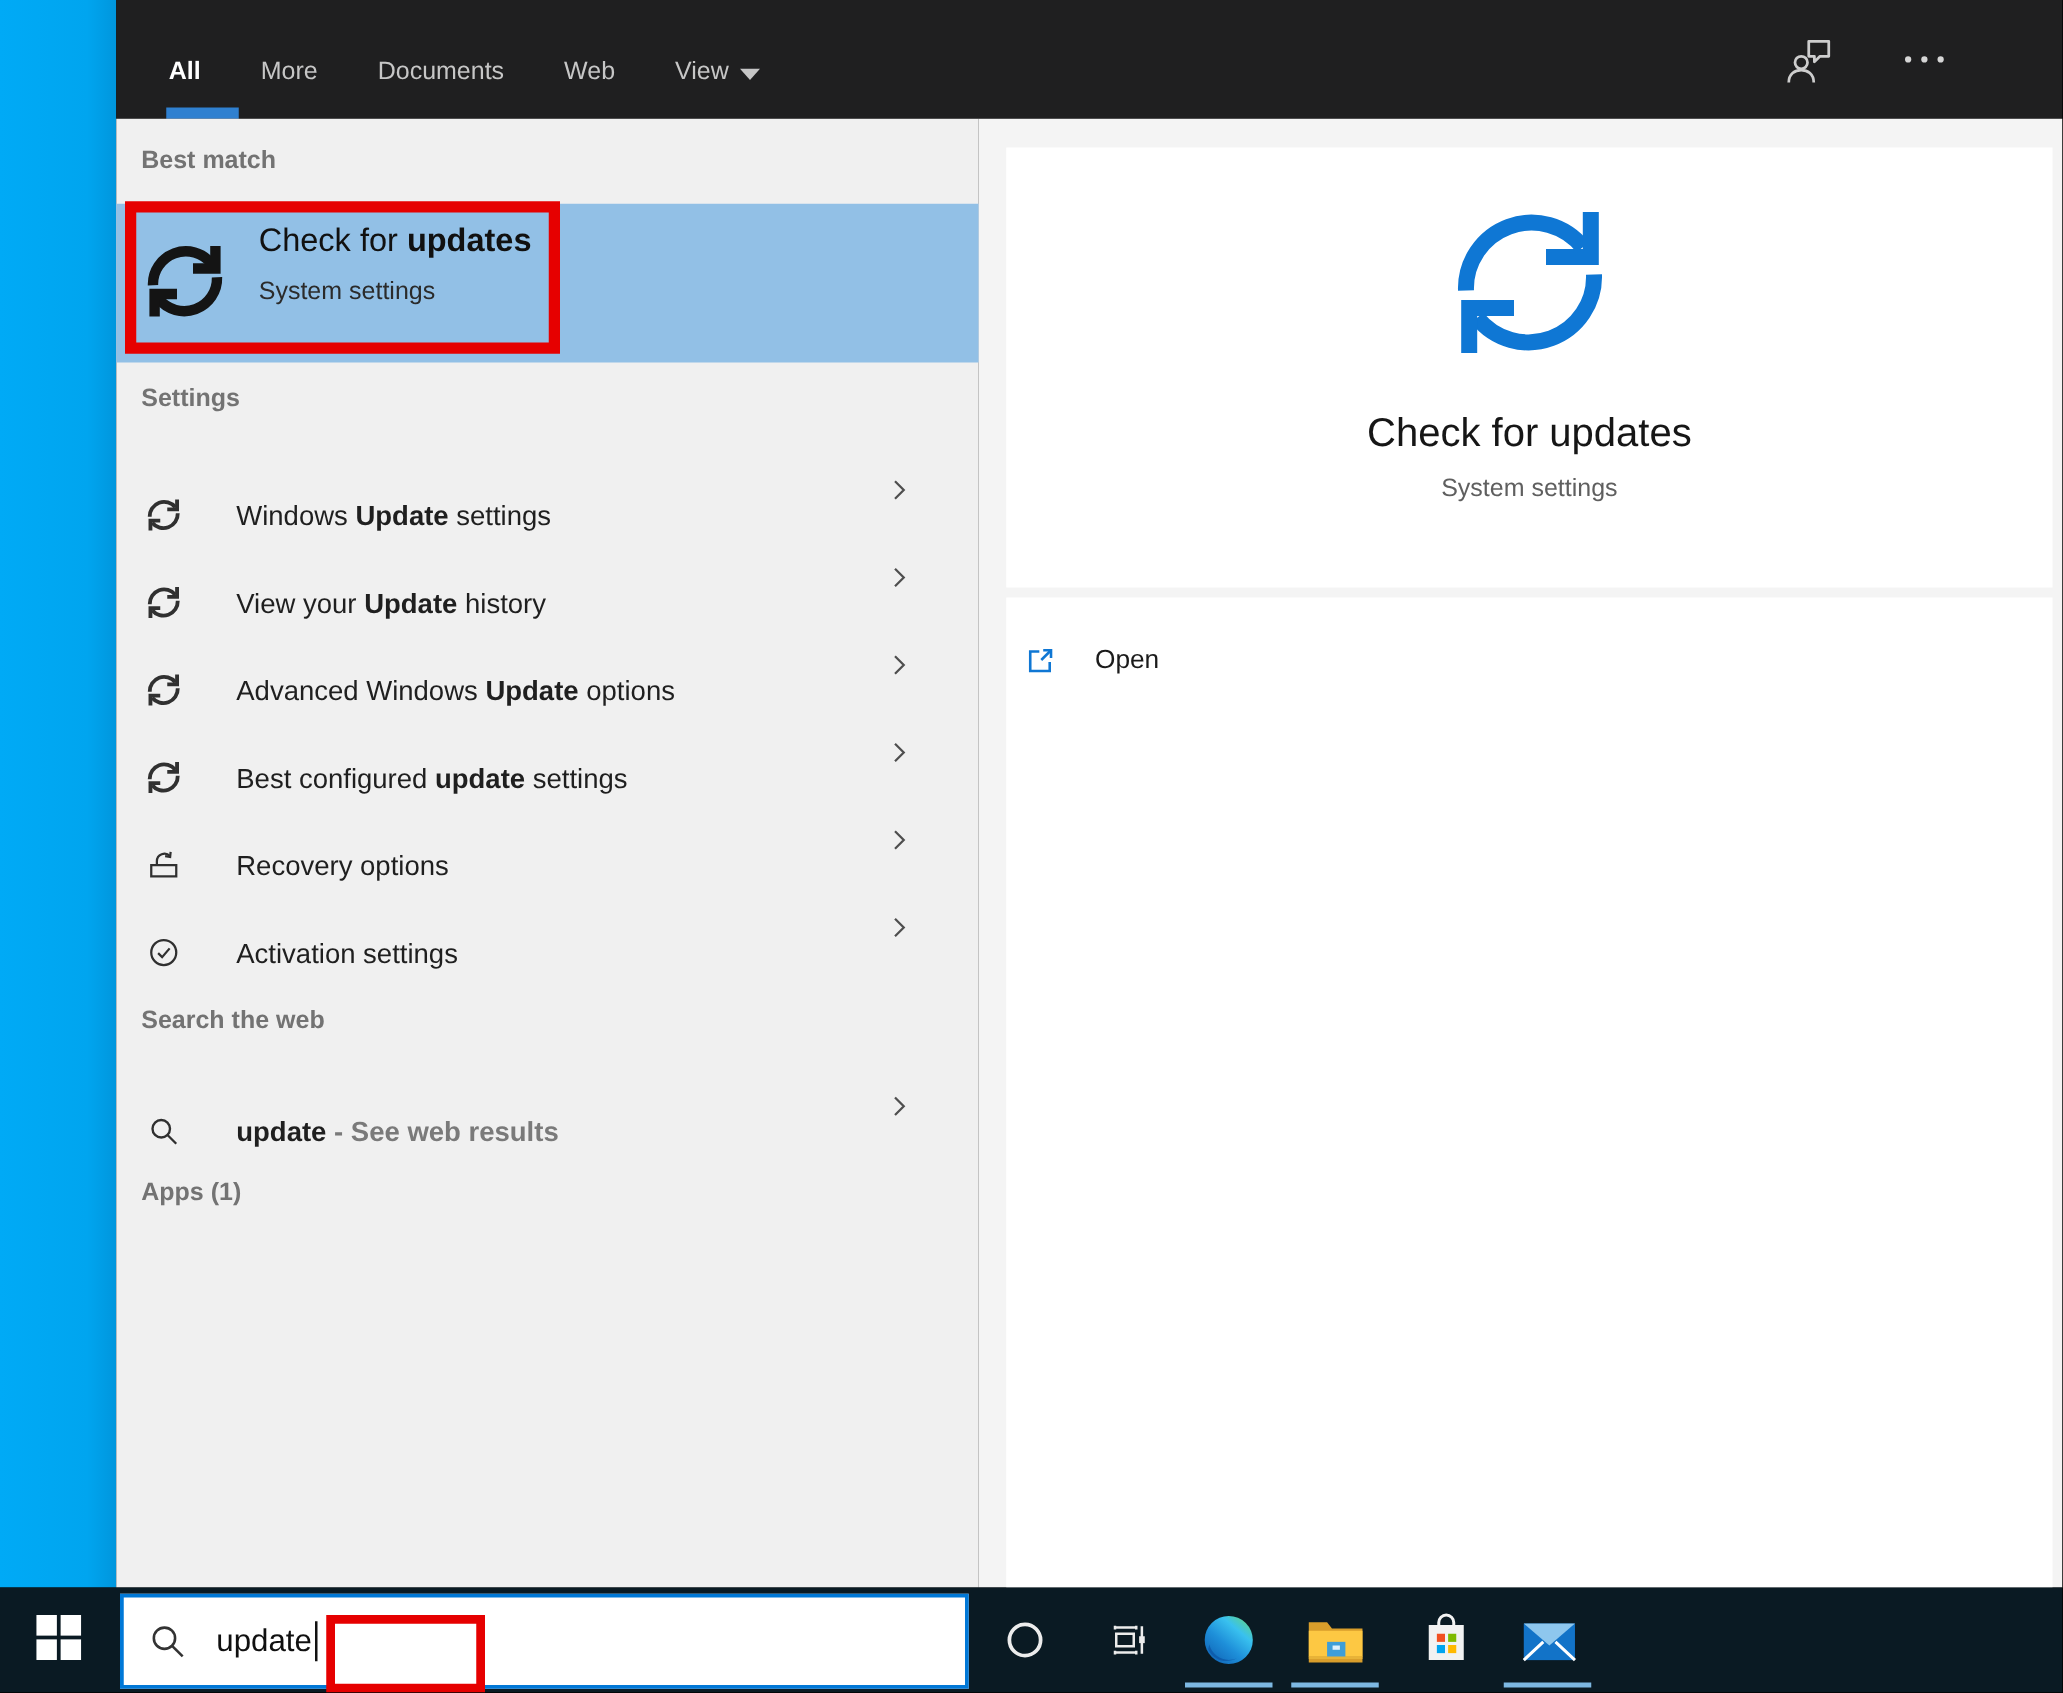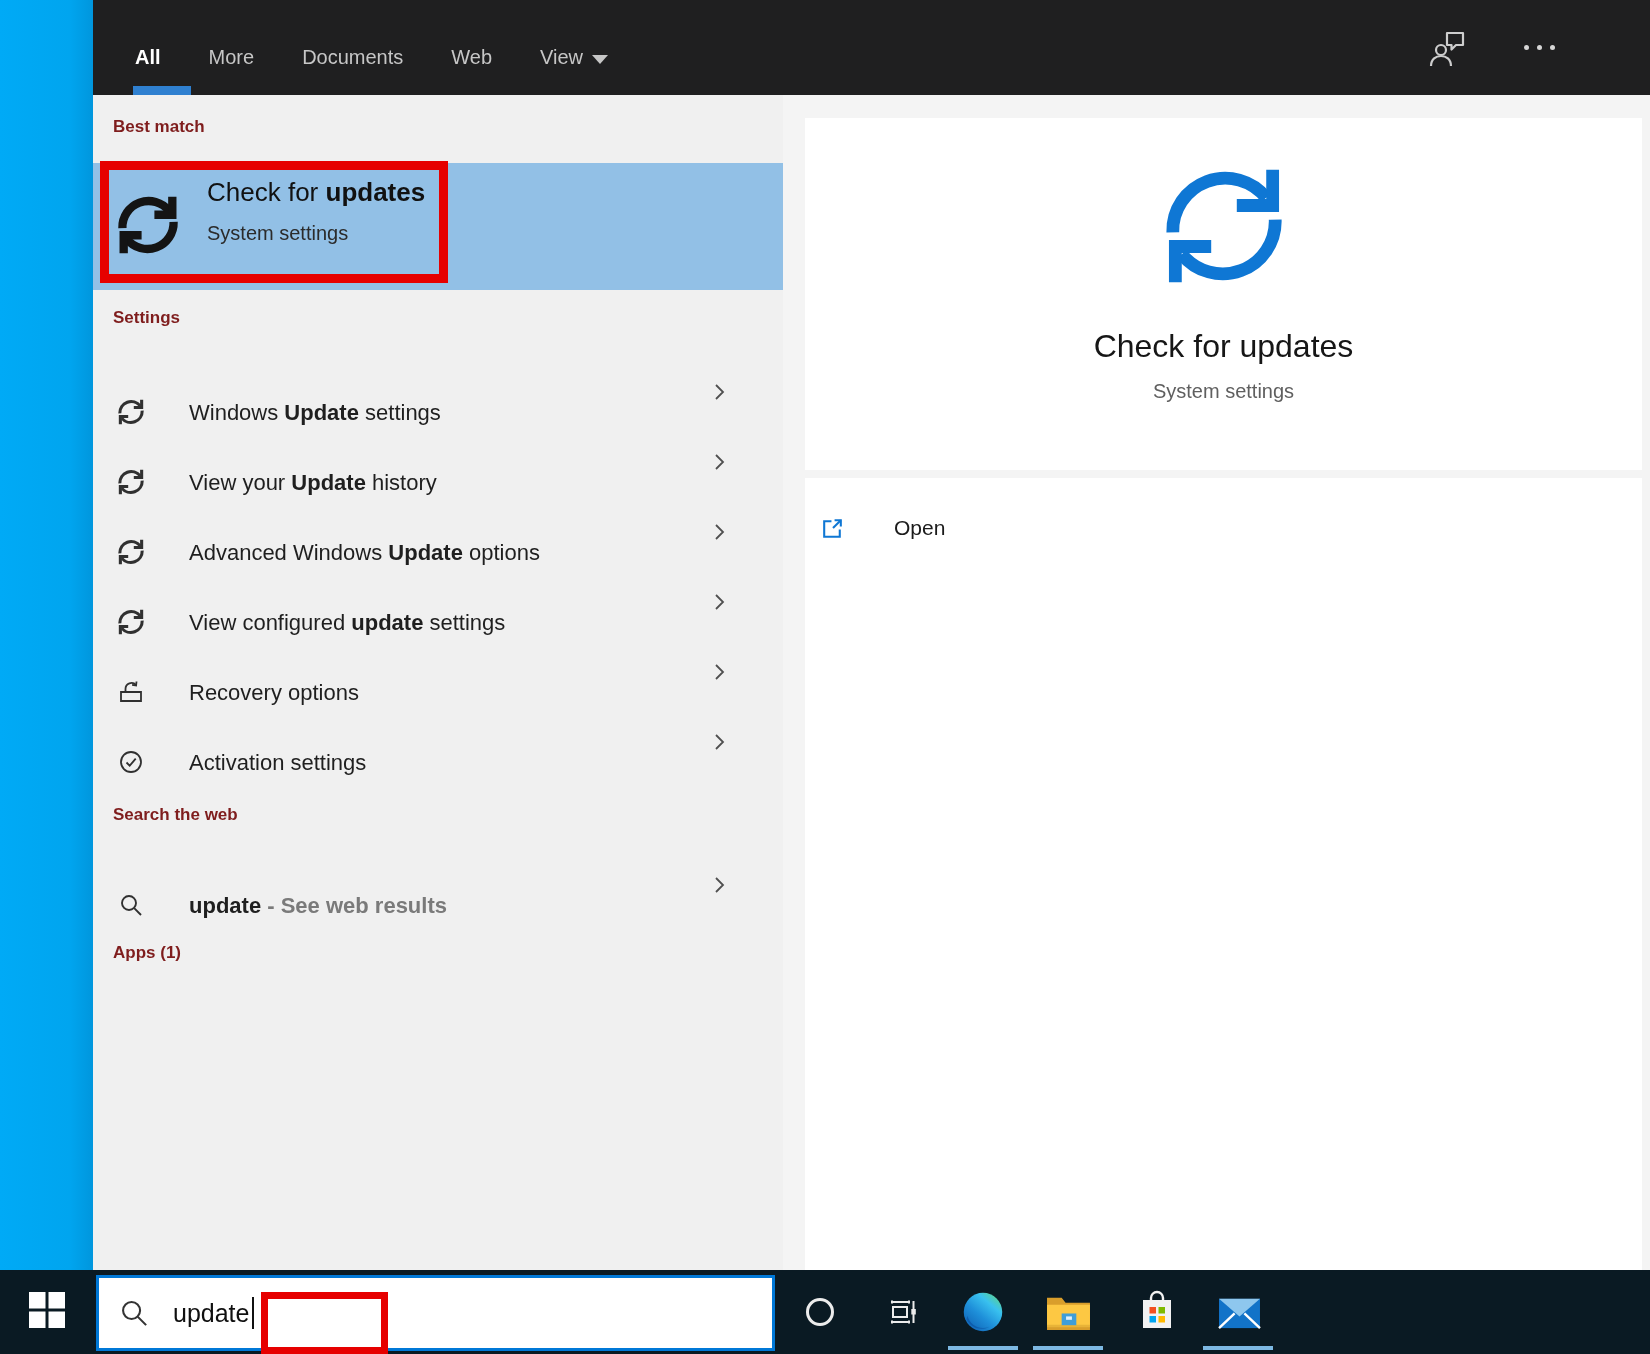--- a/index.html
+++ b/index.html
@@ -22,21 +22,21 @@
   .tab{font-size:20px;color:#c6c6c6;cursor:default;position:relative;display:flex;align-items:center;gap:9px}
   .tab.active{color:#ffffff;font-weight:700}
   .tab-underline{position:absolute;left:40px;top:86px;width:58px;height:9px;background:#2f80d0}
   .caret-down{width:0;height:0;border-left:8px solid transparent;border-right:8px solid transparent;border-top:9px solid #c6c6c6;margin-top:3px}
   .hdr-icons{position:absolute;right:95px;top:0;height:95px;display:flex;align-items:center;gap:56px}
   .dots{display:flex;gap:8px;align-items:center}
   .dots i{width:5px;height:5px;border-radius:50%;background:#d6d6d6}
 
   
   .panel{left:93px;top:95px;width:690px;height:1175px;background:var(--panel)}
-  .sec-label{position:absolute;left:20px;font-size:17px;font-weight:700;color:#7f1d1d}
+  .sec-label{position:absolute;left:20px;font-size:20px;font-weight:700;color:#737373}
   .hl-row{position:absolute;left:0;top:68px;width:690px;height:127px;background:var(--highlight)}
   .hl-icon{position:absolute;left:23px;top:24px;width:64px;height:76px;color:#141414}
   .hl-text{position:absolute;left:114px;top:14px}
   .hl-title{font-size:26px;color:#111}
   .hl-title b{font-weight:700}
   .hl-sub{font-size:20px;color:#2b2b2b;margin-top:14px}
   .redbox{border:9px solid var(--red);background:transparent;pointer-events:none}
   .red1{left:7px;top:66px;width:348px;height:122px}
 
   .list-row{position:absolute;left:0;width:690px;height:68px;display:flex;align-items:flex-end}
@@ -48,21 +48,21 @@
 
   
   .rpanel{left:783px;top:95px;width:867px;height:1175px;background:var(--panel2)}
   .card1{position:absolute;left:22px;top:23px;width:837px;height:352px;background:var(--card)}
   .card2{position:absolute;left:22px;top:383px;width:837px;height:792px;background:var(--card)}
   .big-sync{position:absolute;left:50%;transform:translateX(-50%);top:44px;width:128px;height:128px;color:var(--iconblue)}
   .pv-title{position:absolute;left:0;right:0;top:210px;text-align:center;font-size:32px;color:#161616}
   .pv-sub{position:absolute;left:0;right:0;top:262px;text-align:center;font-size:20px;color:var(--dim)}
   .open-row{position:absolute;left:0;top:18px;width:100%;height:64px;display:flex;align-items:center}
   .open-icon{width:27px;height:27px;margin-left:14px;color:var(--iconblue)}
-  .open-label{margin-left:48px;font-size:21px;color:#1b1b1b}
+  .open-label{margin-left:30px;font-size:21px;color:#1b1b1b}
 
   
   .taskbar{left:0;top:1270px;width:1650px;height:84px;background:var(--taskbar)}
   .winbtn{position:absolute;left:0;top:0;width:93px;height:84px;display:flex;align-items:center;justify-content:center}
   .searchbox{position:absolute;left:96px;top:5px;width:679px;height:76px;background:#fff;border:3px solid var(--accent);display:flex;align-items:center}
   .sb-mag{width:34px;height:34px;margin-left:18px;color:#333;flex:0 0 auto}
   .sb-text{margin-left:22px;font-size:25px;color:#101010}
   .sb-caret{display:inline-block;width:2px;height:32px;background:#111;margin-left:3px;vertical-align:middle}
   .red2{left:162px;top:14px;width:127px;height:62px;border-width:7px}
   .tb-icon{position:absolute;top:0;height:84px;display:flex;align-items:center;justify-content:center}
@@ -173,21 +173,21 @@
 
     <div class="list-row" style="top:473px">
       <span class="row-icon">
         <svg viewBox="0 0 100 100" width="28" height="28" fill="none" stroke="currentColor">
             <path stroke-width="11" d="M10 55 A41 41 0 0 1 83 28"></path>
             <path stroke-width="11" d="M60 34 H88 V6"></path>
             <path stroke-width="11" d="M90 45 A41 41 0 0 1 17 72"></path>
             <path stroke-width="11" d="M40 66 H12 V94"></path>
           </svg>
       </span>
-      <span class="row-text"><span>View configured </span><b>update</b><span> settings</span></span>
+      <span class="row-text"><span>Best configured </span><b>update</b><span> settings</span></span>
       <span class="chev"><svg viewBox="0 0 24 24" width="24" height="24" fill="none" stroke="#4f4f4f" stroke-width="1.8">
             <path d="M9 5 l7 7 l-7 7"></path>
           </svg></span>
     </div>
 
     <div class="list-row" style="top:543px">
       <span class="row-icon">
         <svg viewBox="0 0 28 28" width="28" height="28" fill="none" stroke="currentColor" stroke-width="1.8">
           <path d="M4 14 h20 v9 H4 Z"></path>
           <path d="M8.5 14 v-3 a6 6 0 0 1 10.5 -4"></path>

